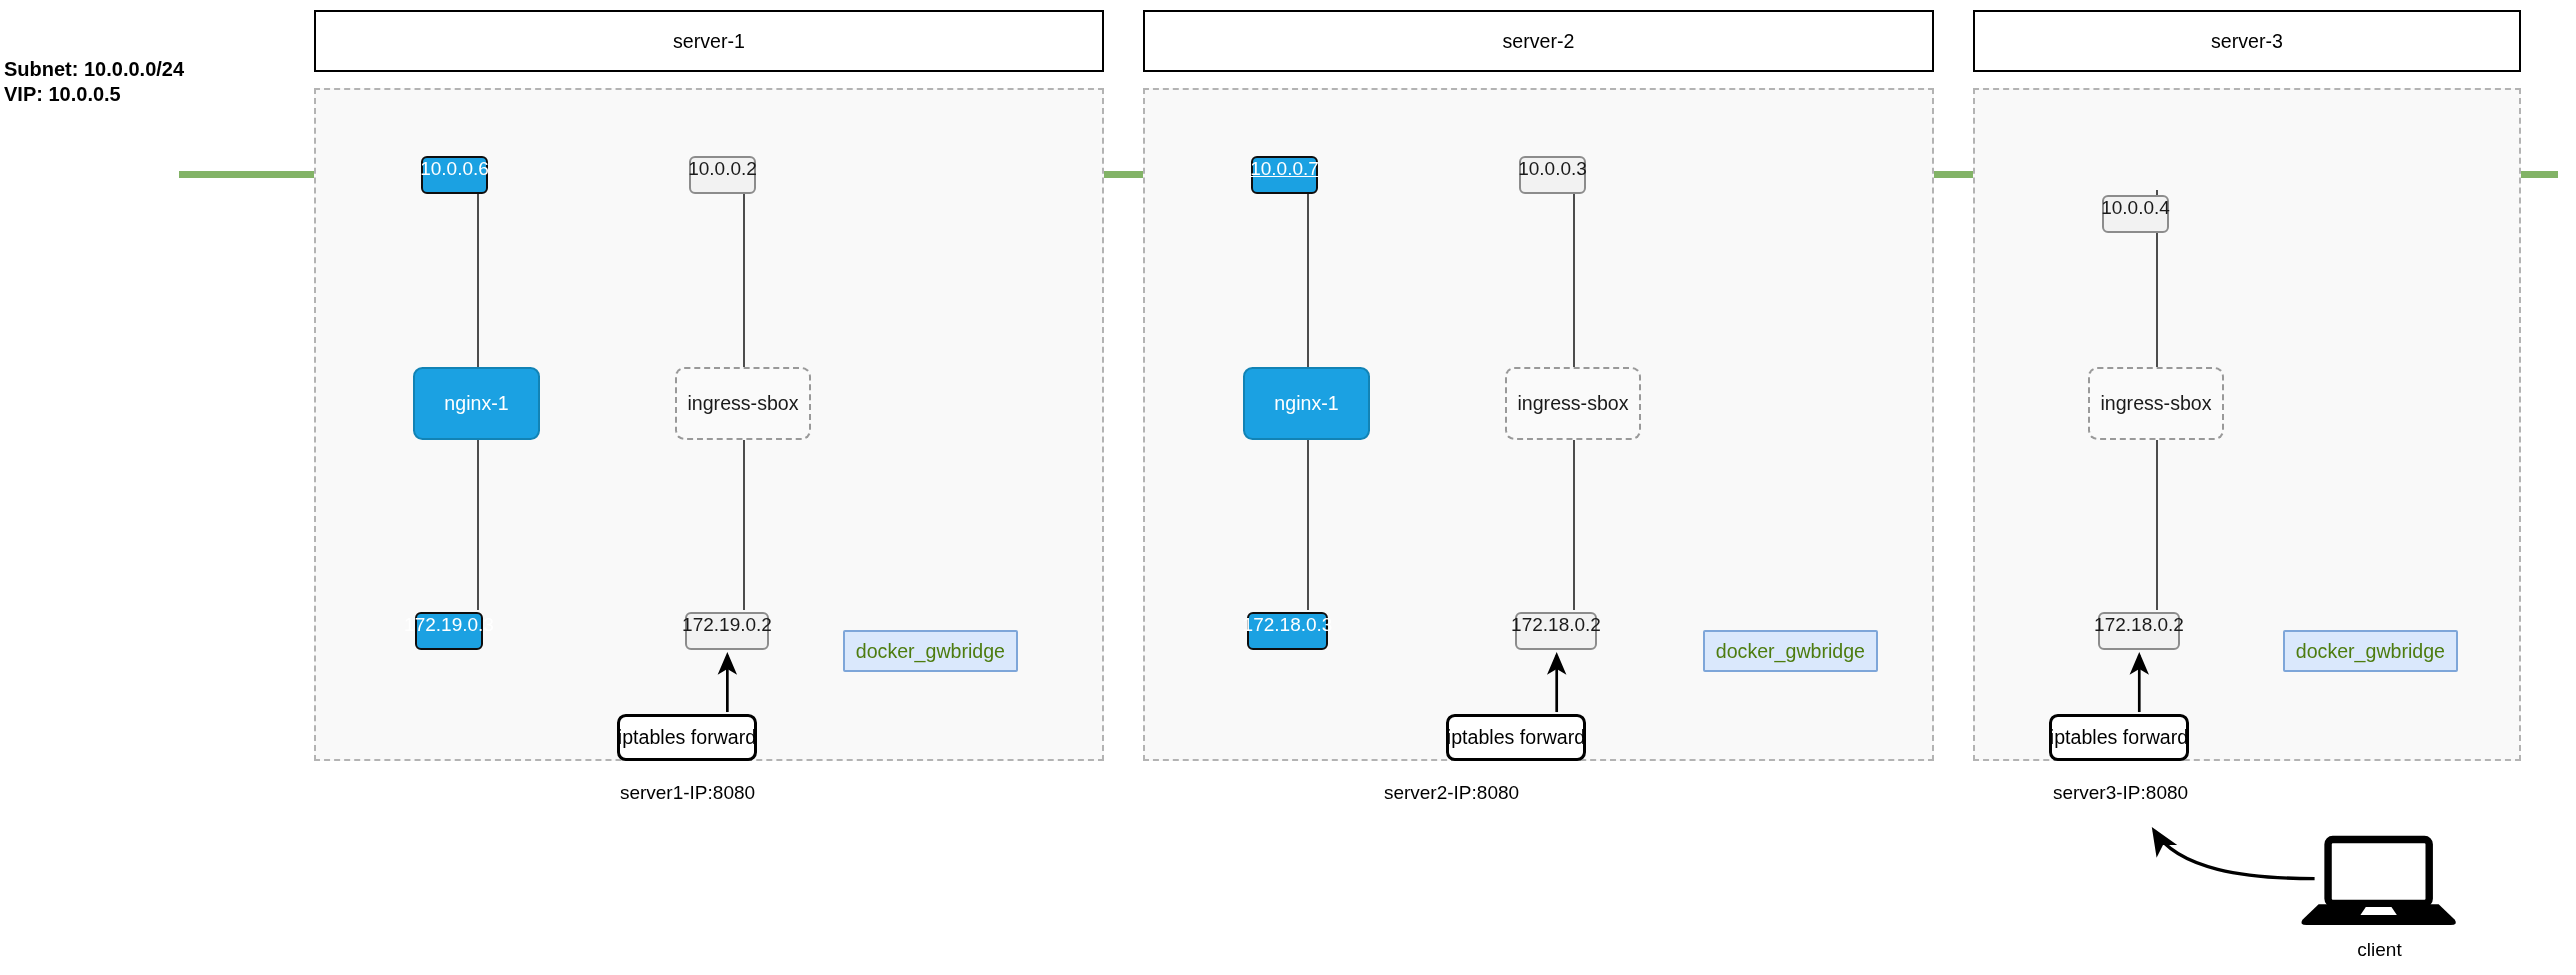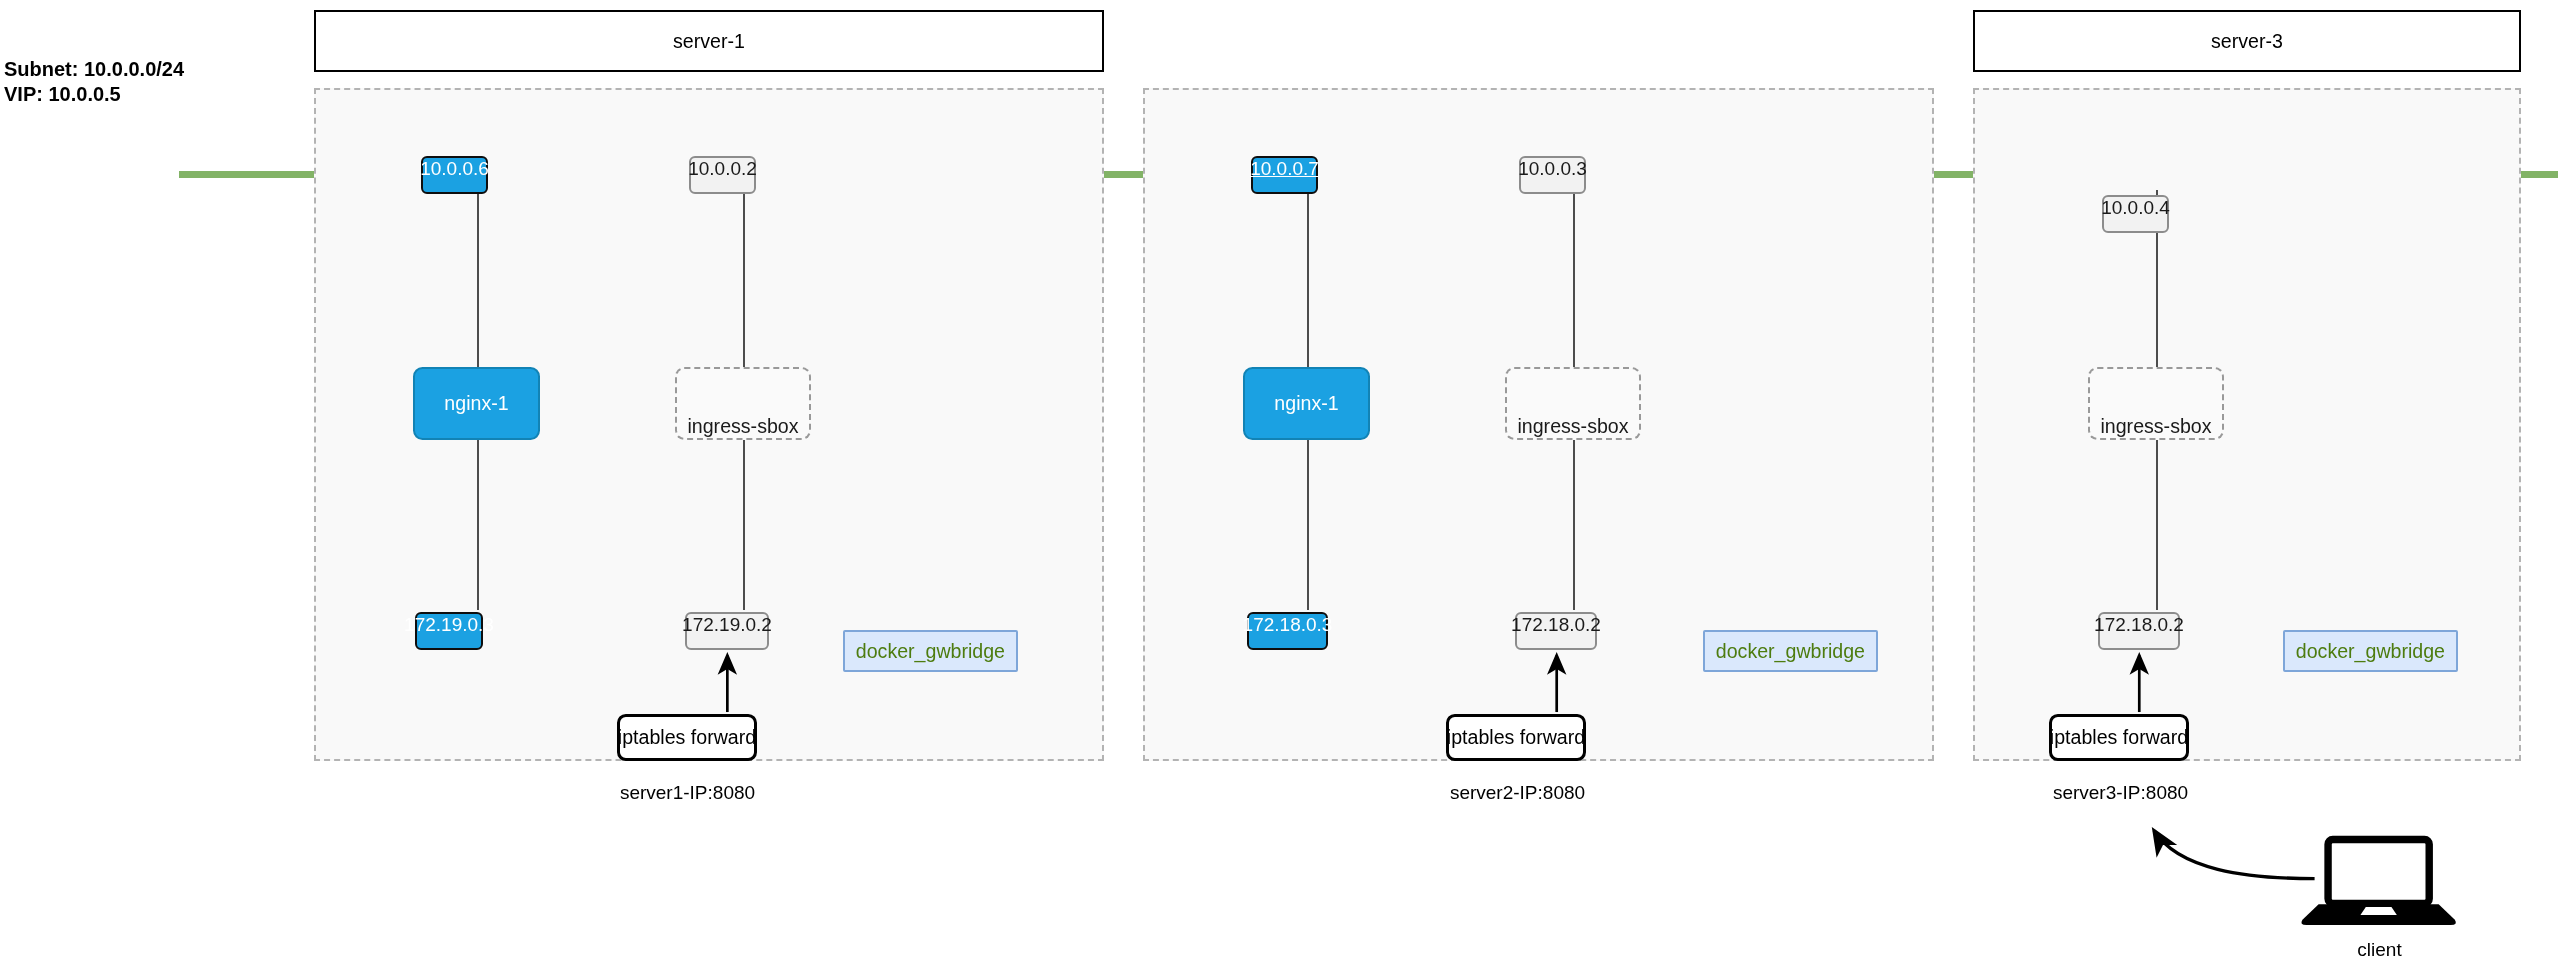--- a/index.html
+++ b/index.html
@@ -120,21 +120,21 @@
 
   
   .sbox {
     position: absolute;
     width: 136px;
     height: 73px;
     background: #fafafa;
     border: 2px dashed #999999;
     border-radius: 9.4px;
     display: flex;
-    align-items: flex-end;
+    align-items: center;
     justify-content: center;
     font-size: 19.6px;
     color: #1a1a1a;
     box-sizing: border-box;
   }
 
   
   .gwbridge {
     position: absolute;
     height: 42px;
@@ -258,20 +258,23 @@
     <span>docker_gwbridge</span>
   </div>
 
   <div class="iptables" style="left:617px; top:714px;">
     <span>iptables forward</span>
   </div>
   <div class="port-caption" style="left:603px; top:782px; width:169px;">
     <span>server1-IP:8080</span>
   </div>
 
+  <div class="server-header" style="left:1143px; width:791px;">
+    <span>server-2</span>
+  </div>
   <div class="server-panel" style="left:1143px; width:791px;"></div>
 
   <div class="vline" style="left:1307px; top:190px; height:177px;"></div>
   <div class="vline" style="left:1307px; top:440px; height:170px;"></div>
   <div class="vline" style="left:1573px; top:190px; height:177px;"></div>
   <div class="vline" style="left:1573px; top:440px; height:170px;"></div>
 
   <div class="ip-badge active" style="left:1251px; top:156px; width:67px;text-decoration:underline;">
     <span>10.0.0.7</span>
   </div>
@@ -293,21 +296,21 @@
     <span>172.18.0.2</span>
   </div>
 
   <div class="gwbridge" style="left:1703px; top:610px;">
     <span>docker_gwbridge</span>
   </div>
 
   <div class="iptables" style="left:1446px; top:714px;">
     <span>iptables forward</span>
   </div>
-  <div class="port-caption" style="left:1433px; top:782px; width:169px;">
+  <div class="port-caption" style="left:1367px; top:782px; width:169px;">
     <span>server2-IP:8080</span>
   </div>
 
   <div class="server-header" style="left:1973px; width:548px;">
     <span>server-3</span>
   </div>
   <div class="server-panel" style="left:1973px; width:548px;"></div>
 
   <div class="vline" style="left:2156px; top:190px; height:177px;"></div>
   <div class="vline" style="left:2156px; top:440px; height:170px;"></div>

